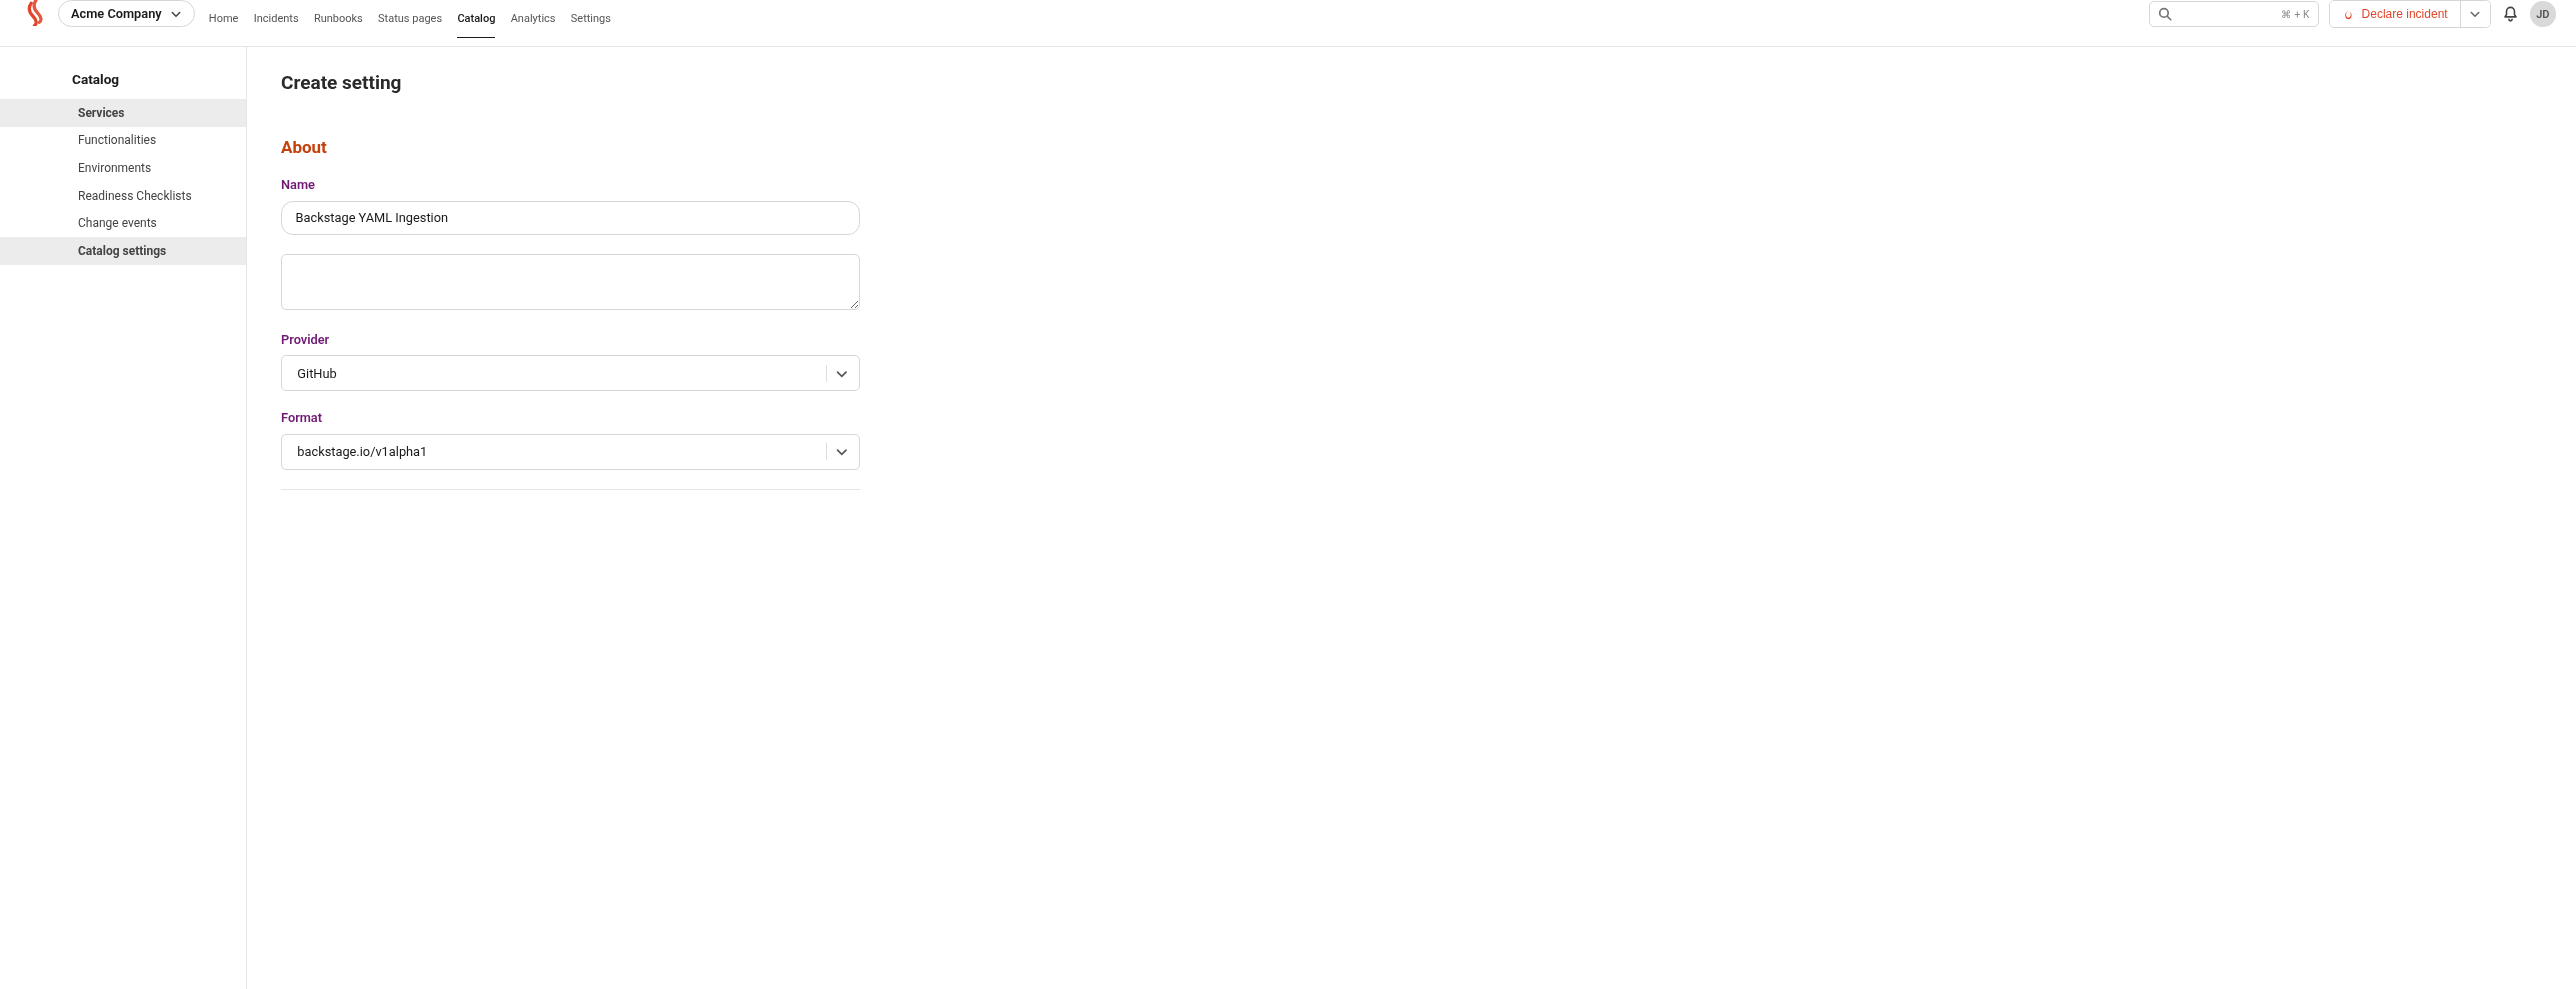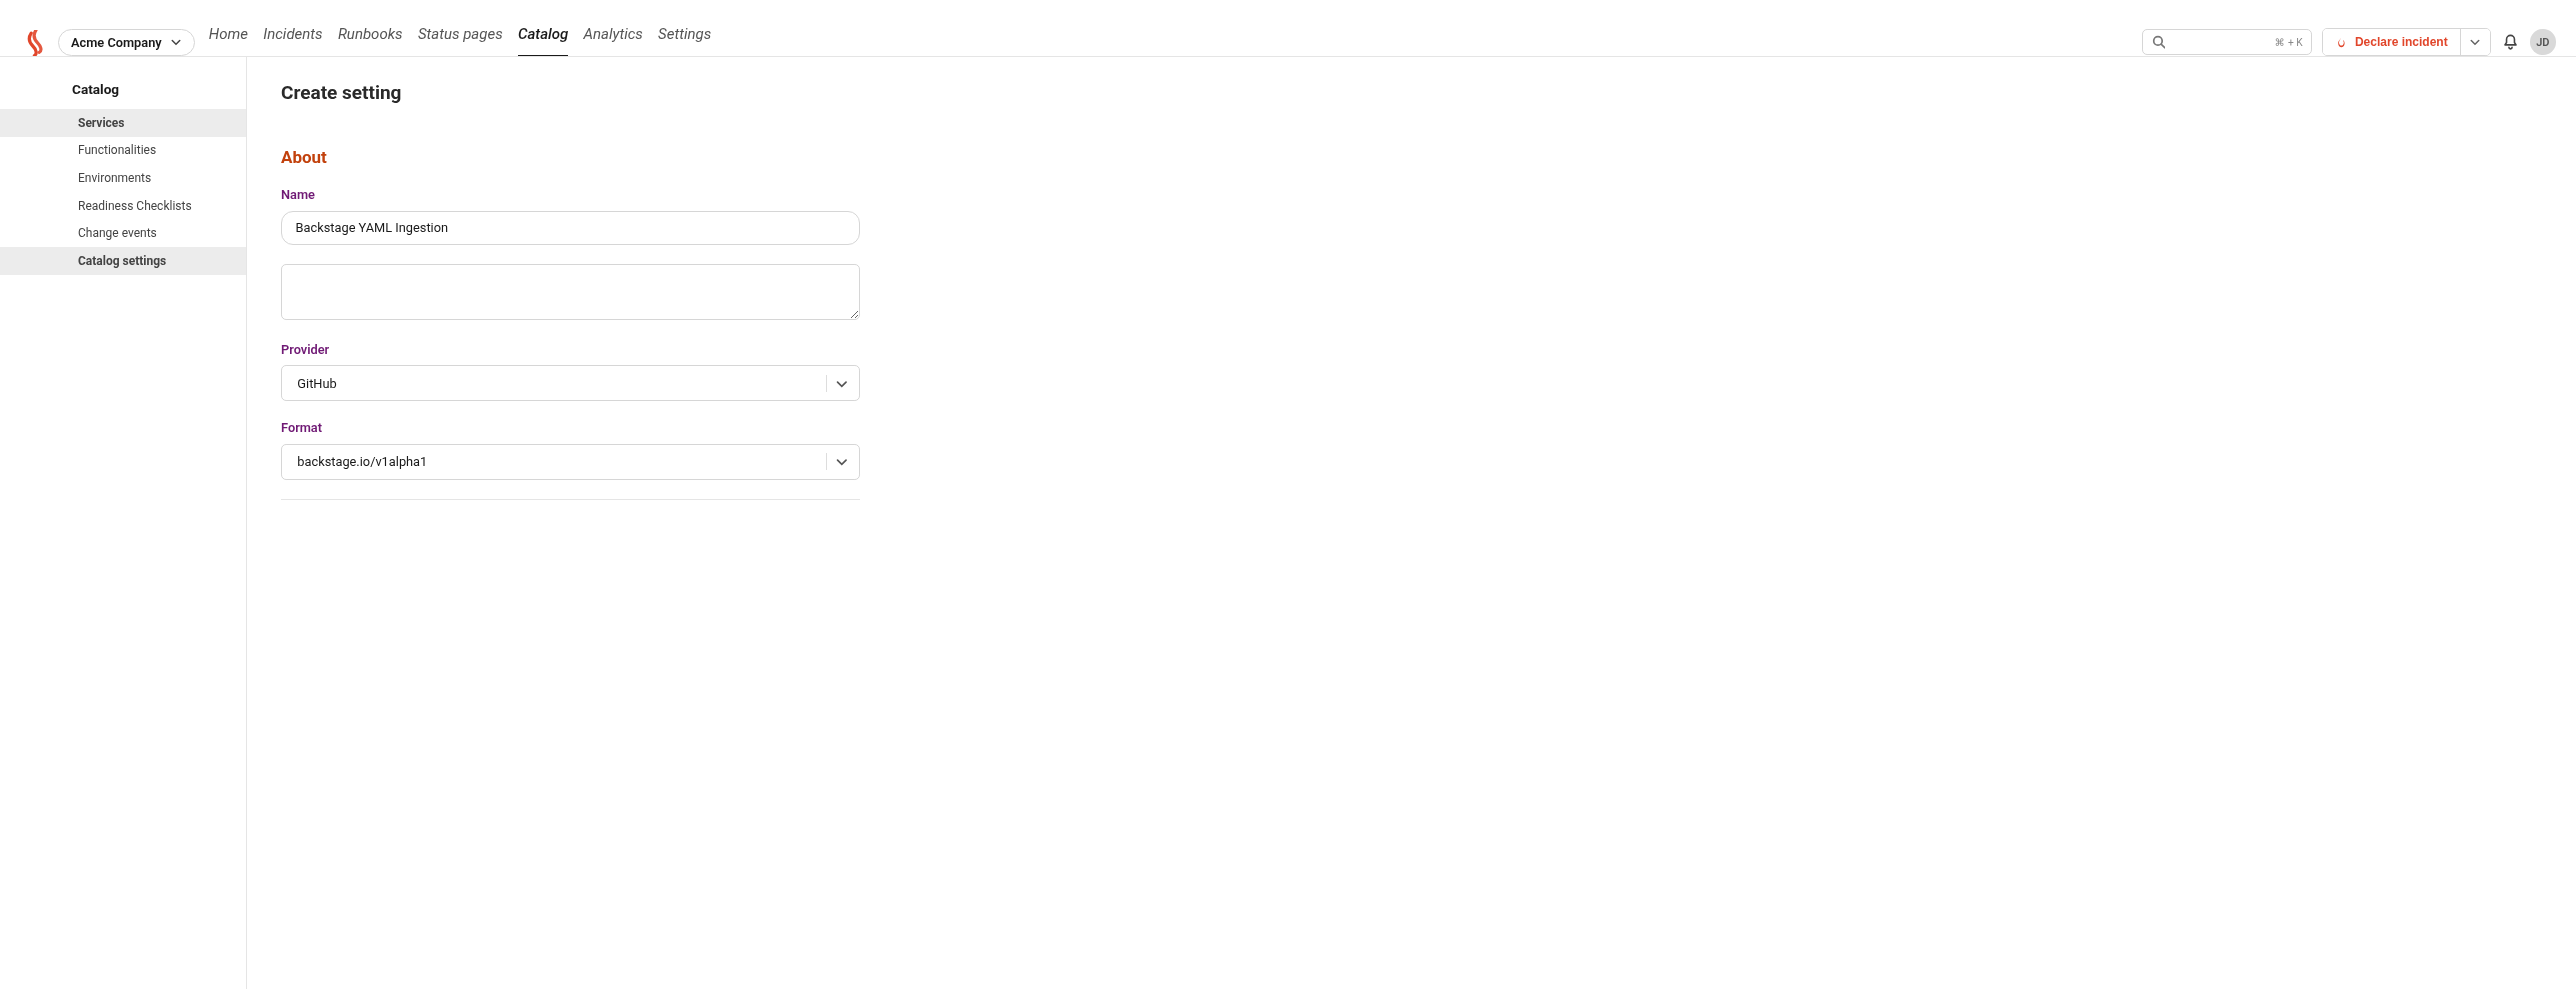--- a/index.html
+++ b/index.html
@@ -9,22 +9,22 @@
     }
     body {
       font-family: -apple-system, BlinkMacSystemFont, "Segoe UI", Roboto, Helvetica, Arial, sans-serif;
       background: #ffffff;
       color: #1a1a1a;
     }
     
     
     .topbar {
       display: flex;
-      align-items: flex-end;
-      height: 57px;
+      align-items: flex-start;
+      height: 47px;
       padding: 0 20.4px;
       border-bottom: 0.9px solid #e5e5e5;
     }
     .logo {
       width: 25.6px;
       height: 25.6px;
       margin-right: 12px;
       flex-shrink: 0;
     }
     .company-selector {
@@ -43,26 +43,25 @@
       width: 12px;
       height: 12px;
       color: #444;
     }
     .nav {
       display: flex;
       gap: 15.3px;
       margin-left: 13.6px;
     }
     .nav-item {
-      font-size: 15px;
+      font-size: 11px;
       color: #555;
       padding: 12px 0;
       cursor: pointer;
       border-bottom: 1.7px solid transparent;
-      font-style: italic;
     }
     .nav-item.active {
       color: #1a1a1a;
       font-weight: 500;
       border-bottom: 1.7px solid #1a1a1a;
     }
     .topbar-right {
       margin-left: auto;
       display: flex;
       align-items: center;
@@ -98,21 +97,21 @@
       overflow: hidden;
     }
     .declare-btn {
       display: flex;
       align-items: center;
       gap: 6.8px;
       background: #fff;
       border: none;
       padding: 6px 12px;
       font-size: 12px;
-      font-weight: 700;
+      font-weight: 400;
       color: #e1462b;
       cursor: pointer;
     }
     .declare-btn svg {
       width: 12.8px;
       height: 12.8px;
     }
     .declare-caret {
       background: #fff;
       border: none;

